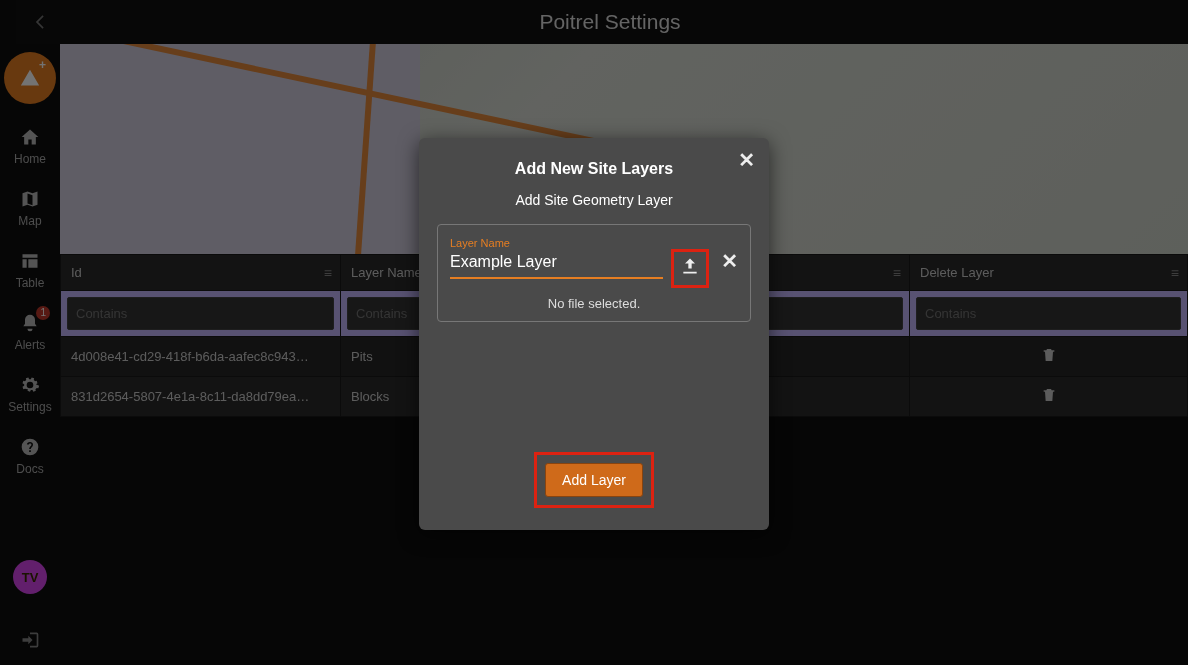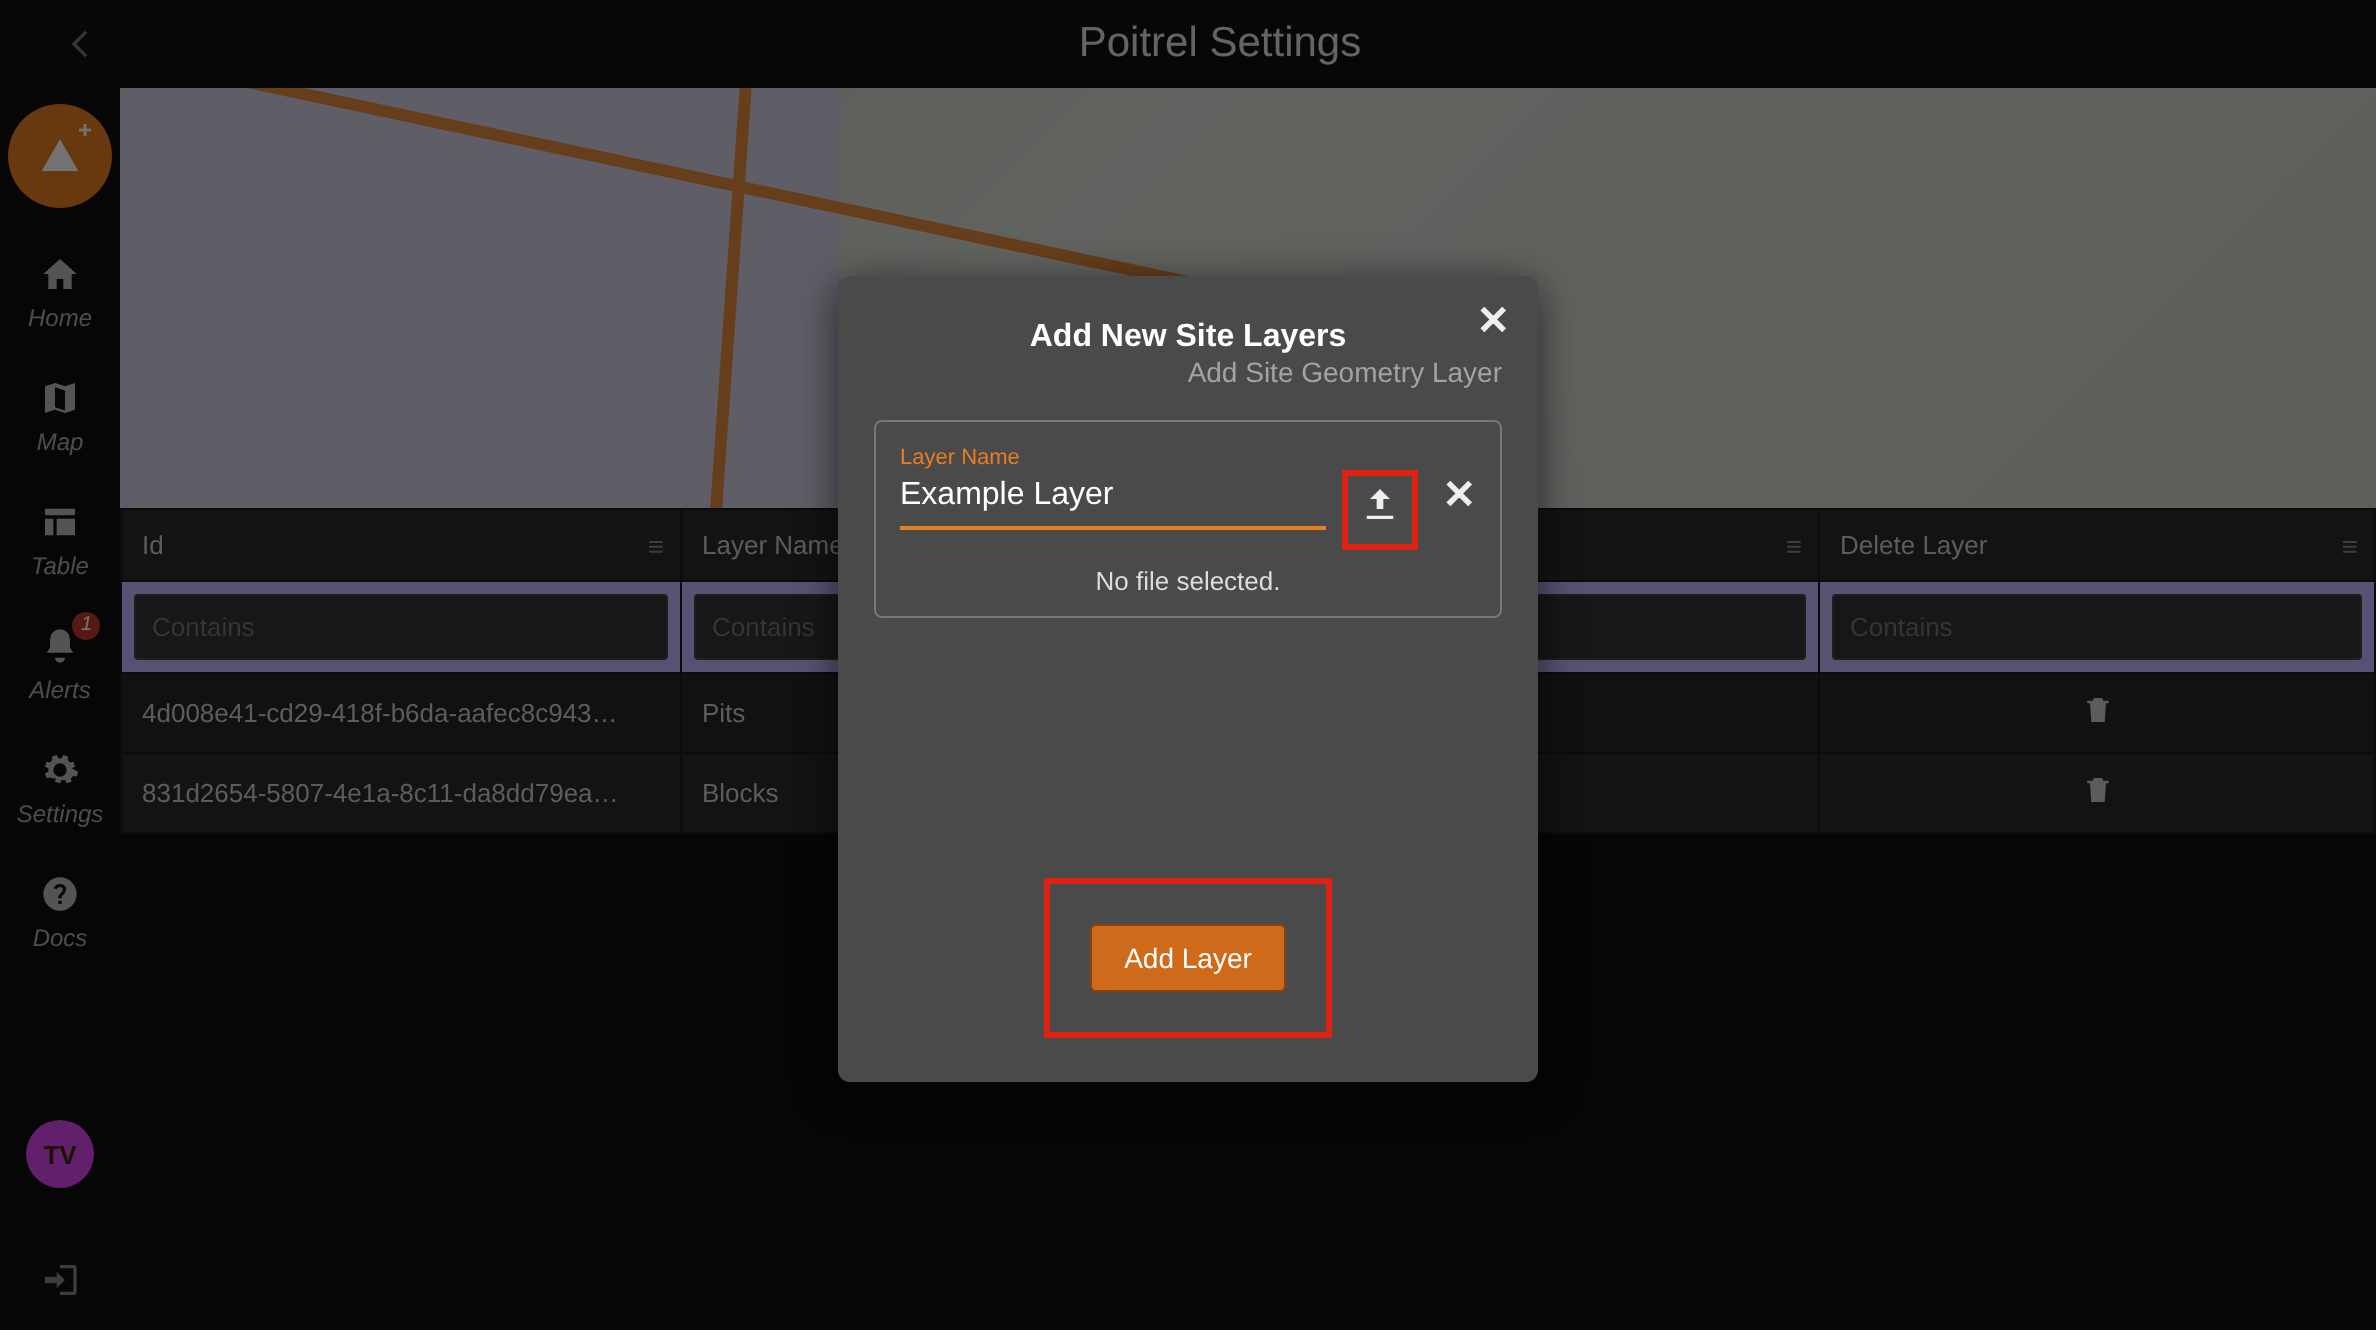--- a/index.html
+++ b/index.html
@@ -5,21 +5,21 @@
   * { box-sizing: border-box; margin: 0; padding: 0; }
   html, body { width: 1188px; height: 665px; overflow: hidden; font-family: "Segoe UI", Arial, sans-serif; background:#0e0e0e; color:#ccc; }
   
   .top-header { position:absolute; left:16px; top:0; width:1188px; height:44px; background:#111; display:flex; align-items:center; }
   .back-btn { width:60px; height:44px; display:flex; align-items:center; justify-content:flex-start; padding-left:14px; color:#777; cursor:pointer; font-size:18px;}
   .page-title { flex:1; text-align:center; color:#ddd; font-size:21px; font-weight:500; margin-right:60px;}
   
   .sidebar { position:absolute; left:0; top:44px; width:60px; height:621px; background:#0e0e0e; display:flex; flex-direction:column; align-items:center; padding-top:8px; gap:22px;}
   .trigger-badge { width:52px; height:52px; border-radius:50%; background:#e67e22; display:flex; align-items:center; justify-content:center; position:relative; cursor:pointer;}
   .trigger-badge .plus { position:absolute; top:6px; right:10px; color:#fff; font-size:12px; font-weight:bold;}
-  .nav-item { display:flex; flex-direction:column; align-items:center; gap:4px; color:#aaa; font-size:12px; cursor:pointer; width:60px;font-style:italic;}
+  .nav-item { display:flex; flex-direction:column; align-items:center; gap:4px; color:#aaa; font-size:12px; cursor:pointer; width:60px;}
   .nav-item .icon { font-size:20px; color:#bbb; display:flex; align-items:center; justify-content:center; height:22px; position:relative;}
   .alerts-count { position:absolute; top:-6px; right:-10px; background:#c0392b; color:#fff; border-radius:8px; font-size:10px; padding:0 4px; line-height:14px;}
   .avatar { width:34px; height:34px; border-radius:50%; background:#d946ef; color:#3a2a00; display:flex; align-items:center; justify-content:center; font-size:13px; font-weight:700; margin-top:auto; cursor:pointer;}
   .logout { margin:14px 0 10px; color:#888; font-size:18px; cursor:pointer;}
   
   .content { position:absolute; left:60px; top:44px; width:1128px; height:621px; }
   .map-placeholder { width:1128px; height:210px; background: linear-gradient(135deg,#bfc9bf 0%, #d9dcd4 40%, #cfd4cb 100%); position:relative; overflow:hidden;}
   .map-placeholder::before { content:""; position:absolute; left:-40px; top:-30px; width:400px; height:260px; background:#d2cfe0; transform:skewY(-6deg);}
   .map-road { position:absolute; left:-20px; top:40px; width:600px; height:6px; background:#e58a3c; transform:rotate(12deg);}
   .map-road2 { position:absolute; left:300px; top:-10px; width:6px; height:300px; background:#e58a3c; transform:rotate(4deg);}
@@ -34,31 +34,31 @@
   .filter-input { width:100%; background:#333; border:1px solid #444; color:#ccc; padding:8px; font-size:13px; border-radius:2px;}
   tbody tr.data td { padding:10px; border:1px solid #1a1a1a; color:#ccc; font-size:13px; white-space:nowrap; overflow:hidden; text-overflow:ellipsis; background:#262626;}
   tbody tr.data:nth-child(odd) td { background:#2b2b2b;}
   .trash { text-align:center; color:#888; cursor:pointer; font-size:15px;}
   
   .dim { position:absolute; inset:0; background:rgba(0,0,0,0.55);}
   
   .modal { position:absolute; left:419px; top:138px; width:350px; background:#4a4a4a; border-radius:6px; padding:18px 18px 22px; box-shadow:0 4px 20px rgba(0,0,0,0.6);}
   .modal-close { position:absolute; top:10px; right:14px; color:#eee; font-size:20px; cursor:pointer; font-weight:bold;}
   .modal-title { text-align:center; color:#fff; font-size:16px; font-weight:600; margin-top:4px;}
-  .modal-sub { text-align:right; color:#a3a3a3; font-size:14px; cursor:pointer;}
+  .modal-sub { text-align:center; color:#ffffff; font-size:14px; margin-top:14px; cursor:pointer;}
   .layer-box { margin-top:16px; border:1px solid #777; border-radius:4px; padding:12px 12px 10px; position:relative;}
   .field-label { color:#e67e22; font-size:11px;}
   .field-wrap { display:flex; align-items:flex-start; gap:8px;}
   .layer-input { flex:1; background:transparent; border:none; border-bottom:2px solid #e67e22; color:#fff; font-size:16px; padding:4px 0 6px; outline:none;}
   .layer-input::after{content:"";}
   .upload-hl { border:3px solid #d21; padding:4px 6px; display:inline-flex; align-items:center; justify-content:center;}
   .upload-icon { color:#eee; font-size:20px; cursor:pointer;}
   .row-close { color:#eee; font-size:20px; cursor:pointer; margin-left:4px; font-weight:bold;}
   .nofile { text-align:center; color:#ddd; font-size:13px; margin-top:8px;}
-  .add-layer-hl { border:3px solid #d21; display:inline-block; margin:130px auto 0; padding:20px;}
+  .add-layer-hl { border:3px solid #d21; display:inline-block; margin:130px auto 0; padding:8px;}
   .add-layer-btn { background:#cf6a1a; color:#fff; border:1px solid #884410; padding:8px 16px; font-size:14px; border-radius:3px; cursor:pointer;}
   .modal-footer { text-align:center;}
   
   svg.i { width:20px; height:20px; fill:currentColor; }
   svg.i-sm { width:16px; height:16px; fill:currentColor; }
 </style>
 </head>
 <body>
 
 <div class="top-header">

